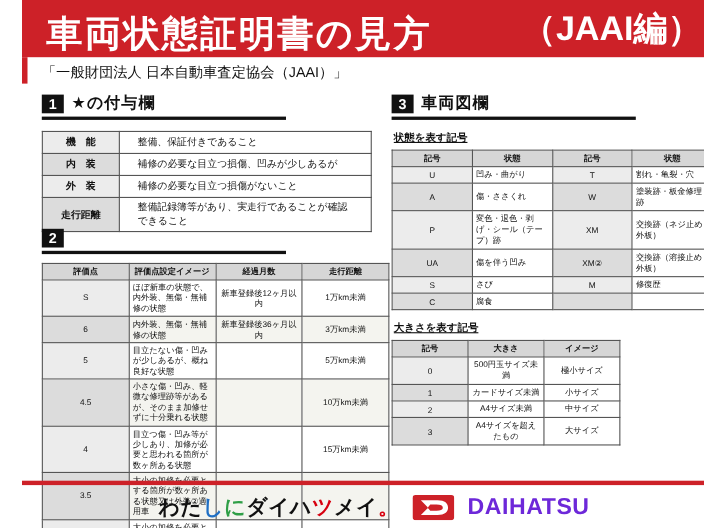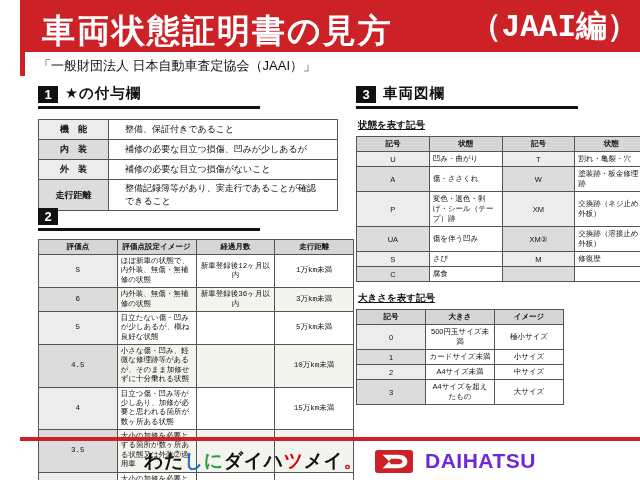--- a/index.html
+++ b/index.html
@@ -33,21 +33,21 @@
   th{background:#d6d6d6;font-weight:bold;text-align:center;}
   td.lbl{text-align:center;background:#ececec;}
   tr:nth-child(even) td.lbl{background:#dcdcdc;}
 
   
   .t1{font-size:9px;margin-top:10px;}
   .t1 td{height:20px;padding:2px 16px;}
   .t1 td:nth-child(1){width:70px;font-weight:bold;}
 
   
-  .t2{font-size:7.5px;font-family:Liberation Mono, monospace;}
+  .t2{font-size:7.5px;}
   .t2 th{font-size:7.5px;height:15px;}
   .t2 td{height:14px;line-height:1.25;}
   .t2 td:nth-child(1){width:38px;}
   .t2 td:nth-child(2){width:146px;}
   .t2 td:nth-child(3){width:56px;text-align:center;}
   .t2 td:nth-child(4){width:70px;text-align:center;}
   .t2 tr:nth-child(even){background:#f4f4ef;}
 
   
   .mini-label{font-size:9.5px;font-weight:bold;margin:10px 0 0 2px;text-decoration:underline;}

